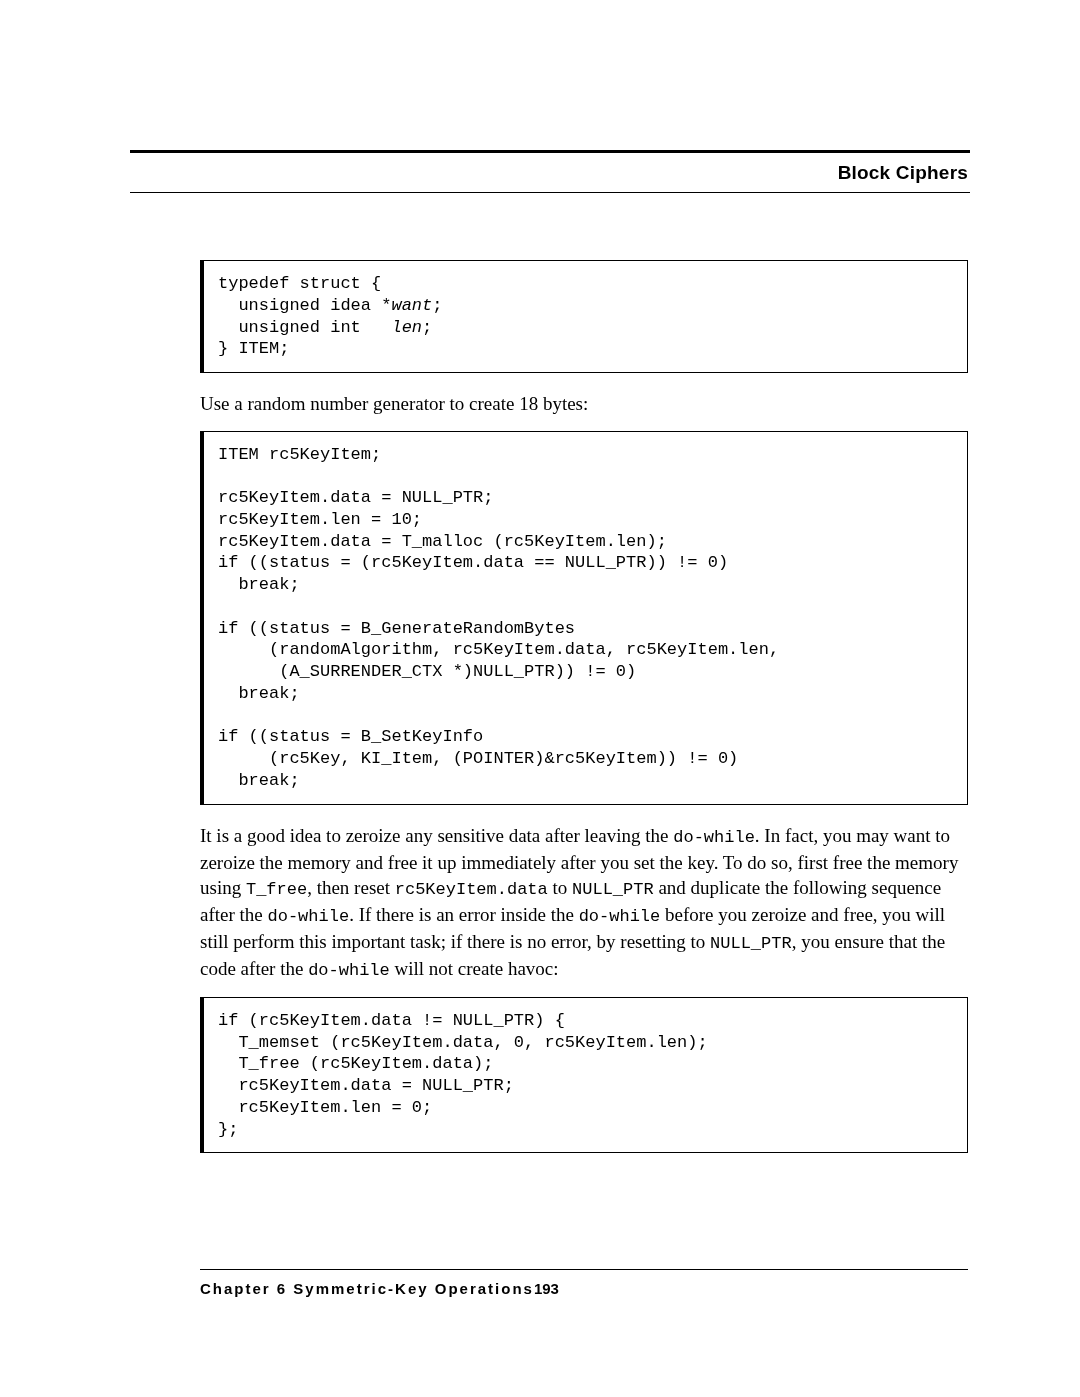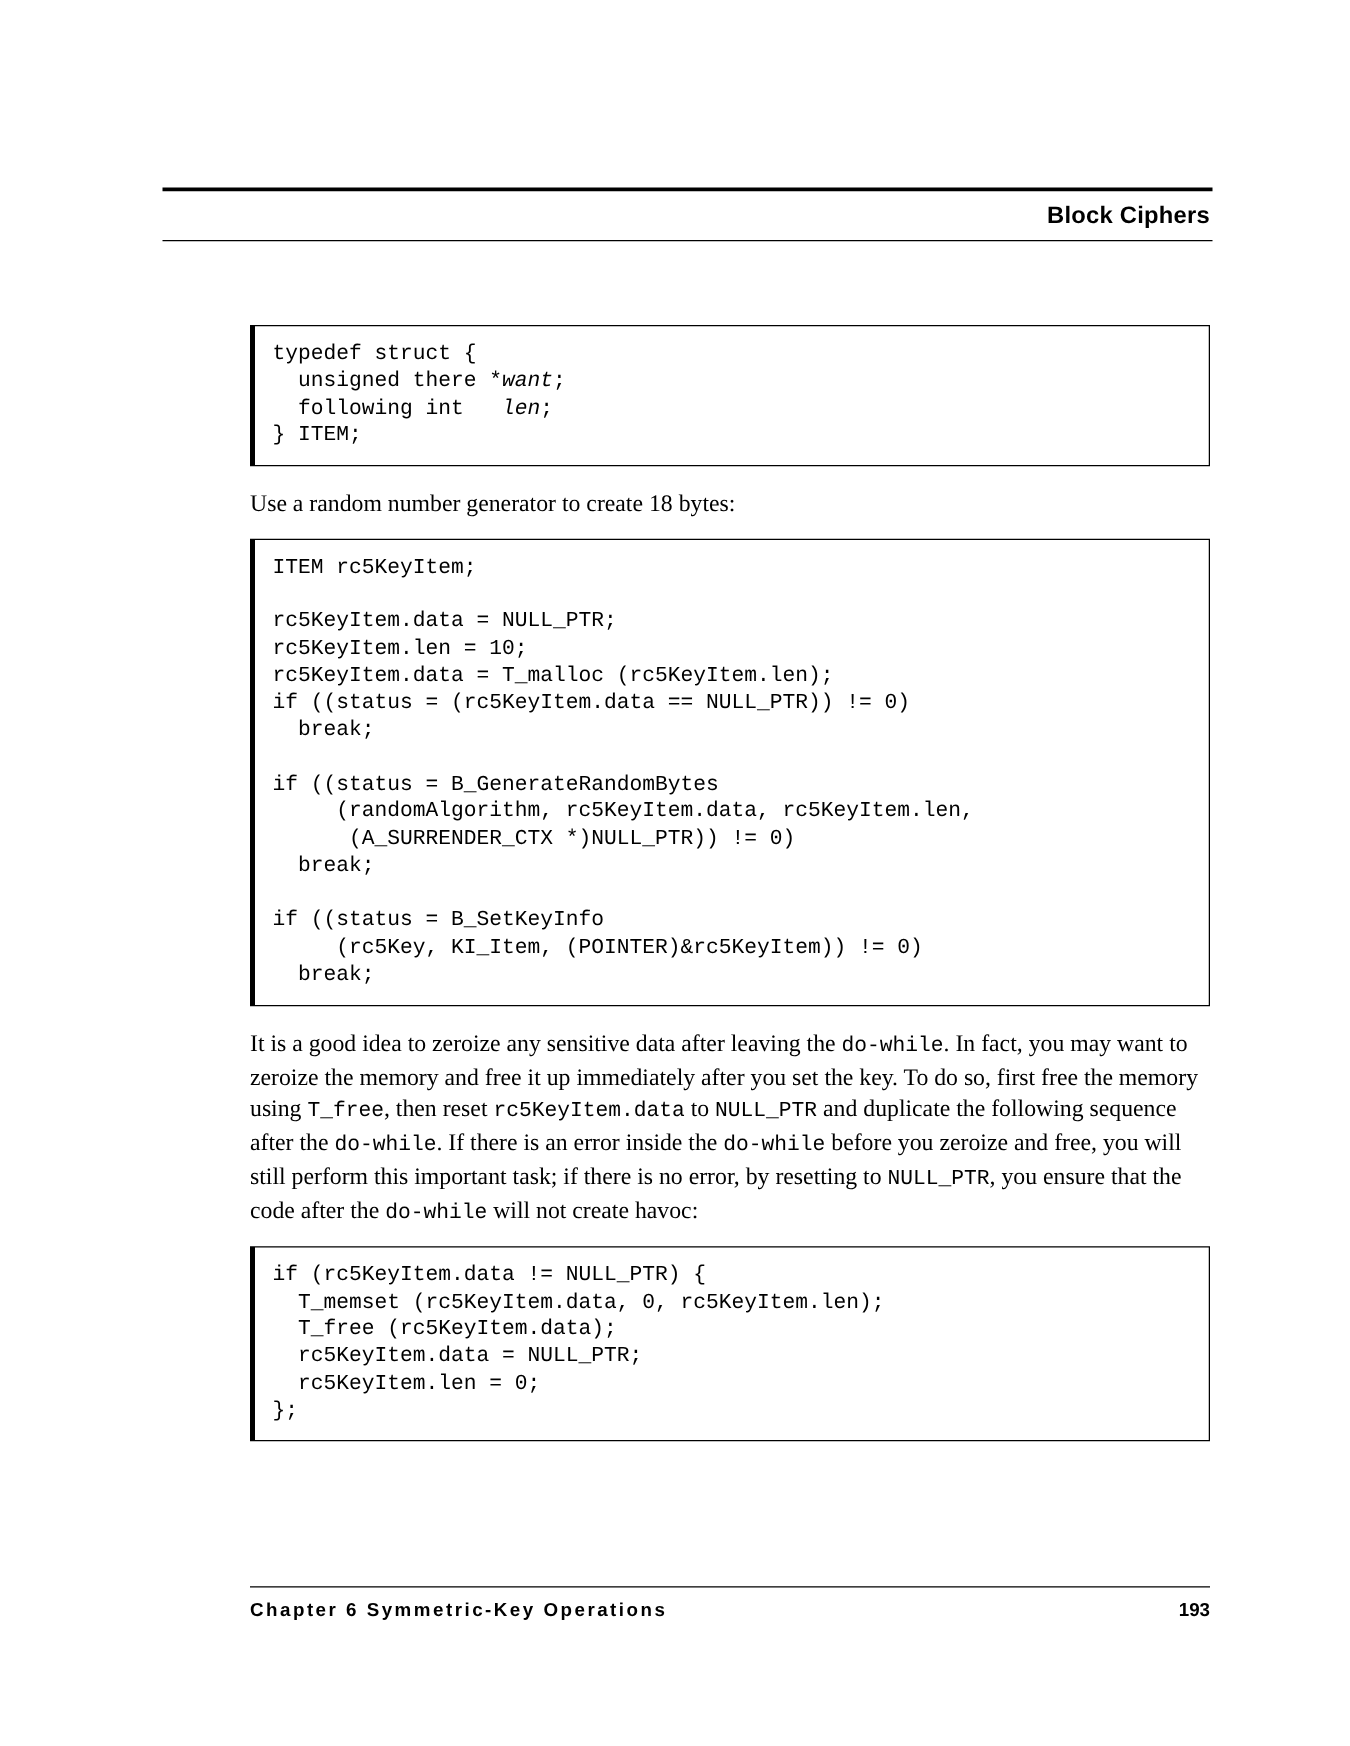--- a/index.html
+++ b/index.html
@@ -73,42 +73,42 @@
     left: 200px;
     right: 112px;
     bottom: 100px;
   }
   .footer-rule {
     border-top: 1px solid #000;
     margin-bottom: 10px;
   }
   .footer-line {
     display: flex;
-    justify-content: space-between;
+    justify-content: flex-start;
     font-family: Arial, Helvetica, sans-serif;
     font-size: 15px;
     font-weight: 700;
   }
   .footer-line .left { letter-spacing: 2px; }
   .footer-line .right { letter-spacing: 0; }
 </style>
 </head>
 <body>
 
 <div class="page">
 
   <div class="topbar"></div>
   <div class="section-header">Block Ciphers</div>
   <div class="header-rule"></div>
 
   <div class="content">
 
     <div class="codebox"><span>typedef struct {</span>
-<span><span>  unsigned there *</span><span class="kw">want</span><span>;</span></span>
-<span><span>  following int   </span><span class="kw">len</span><span>;</span></span>
+<span><span>  unsigned idea *</span><span class="kw">want</span><span>;</span></span>
+<span><span>  unsigned int   </span><span class="kw">len</span><span>;</span></span>
 <span><span>} </span><span class="bold">ITEM</span><span>;</span></span></div>
 
     <p class="bodytext">Use a random number generator to create 18 bytes:</p>
 
     <div class="codebox">ITEM rc5KeyItem;
 
 rc5KeyItem.data = NULL_PTR;
 rc5KeyItem.len = 10;
 rc5KeyItem.data = T_malloc (rc5KeyItem.len);
 if ((status = (rc5KeyItem.data == NULL_PTR)) != 0)

